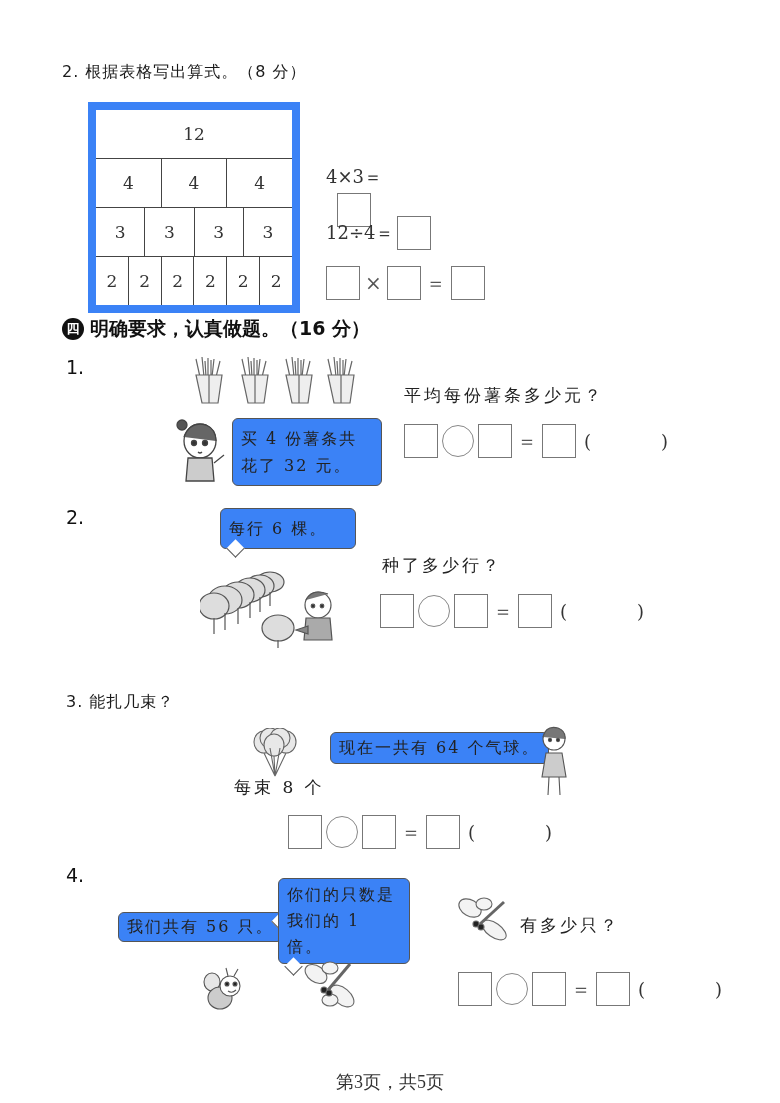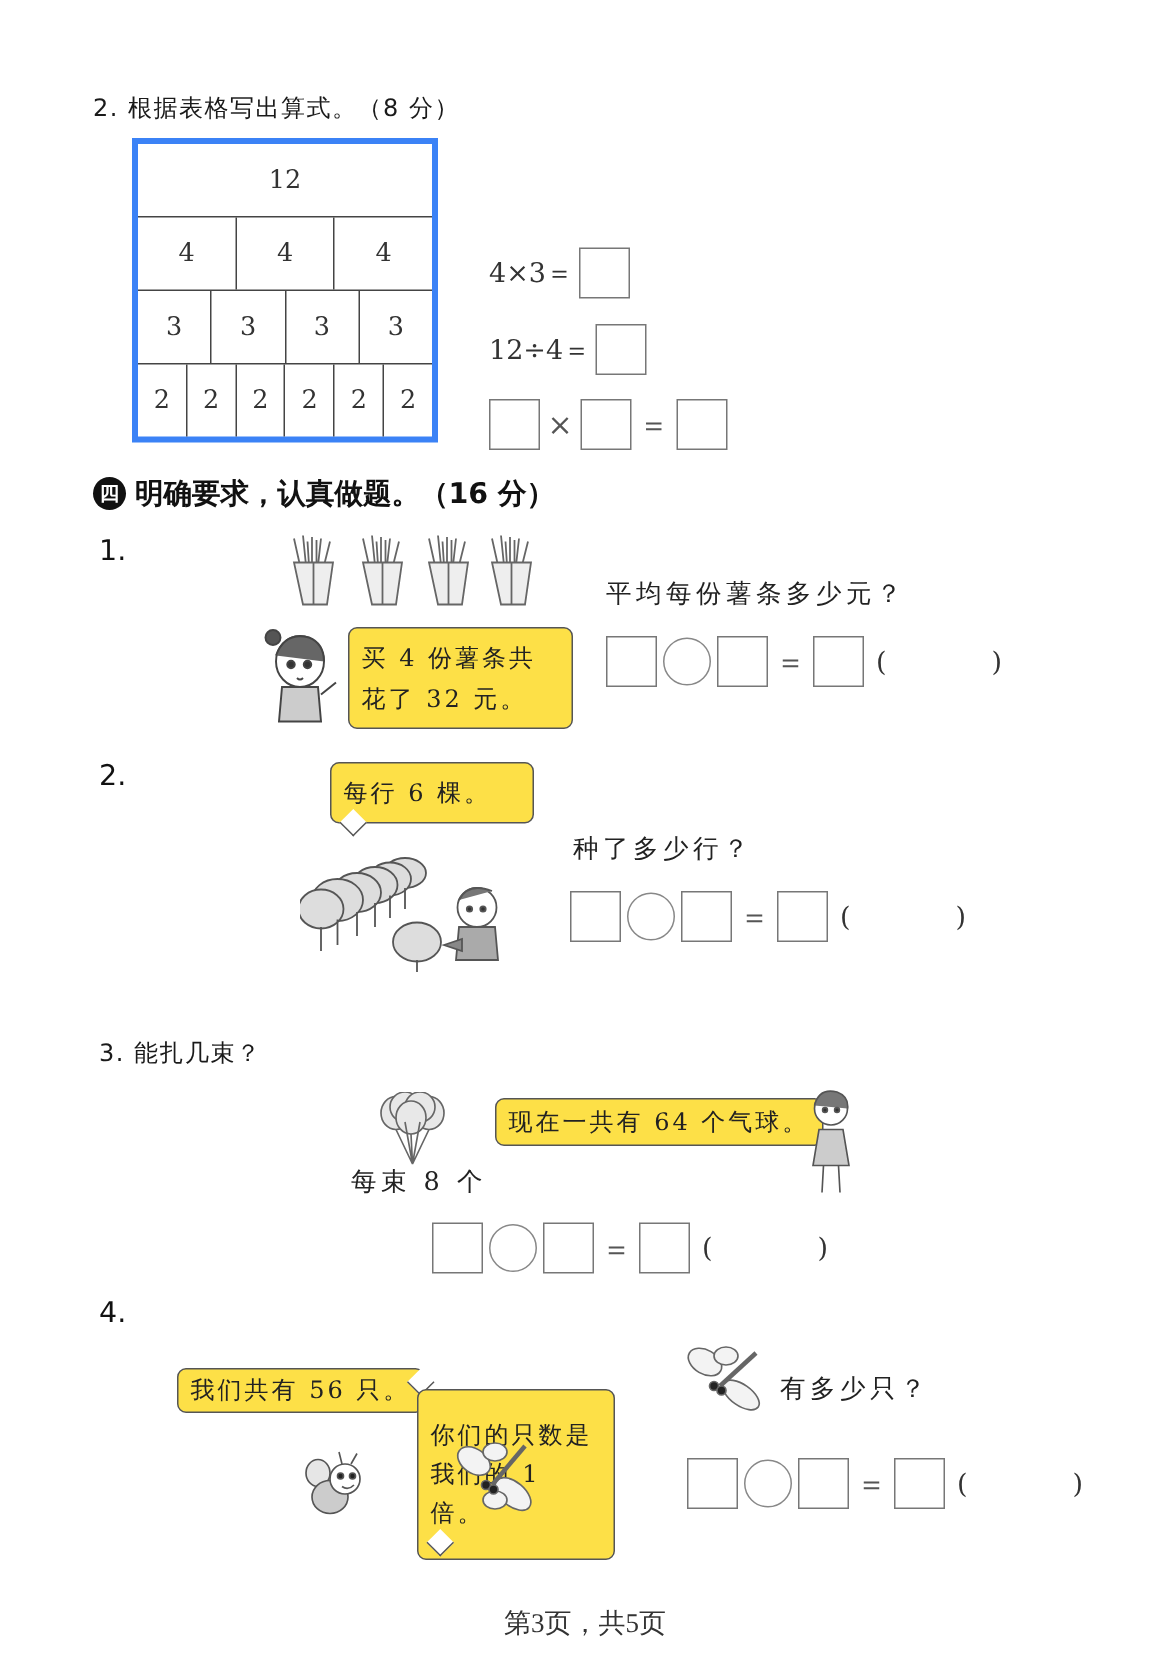--- a/index.html
+++ b/index.html
@@ -6,36 +6,36 @@
   body { width: 780px; height: 1103px; position: relative; overflow: hidden;
          font-family: "DejaVu Serif", "Liberation Serif", serif; color: #222; }
   .abs { position: absolute; }
   .q-title { font-family: "DejaVu Sans", "Liberation Sans", sans-serif; font-size: 16px; color: #1a1a1a; letter-spacing: 1px; }
   .section-title { font-family: "DejaVu Sans", "Liberation Sans", sans-serif; font-size: 19px; font-weight: bold; color: #111; display: flex; align-items: center; gap: 6px; }
   .badge { width: 22px; height: 22px; border-radius: 50%; background: #111; color: #fff; font-size: 13px; display: inline-flex; align-items: center; justify-content: center; font-weight: bold; }
   .num-label { font-family: "DejaVu Sans", "Liberation Sans", sans-serif; font-size: 19px; color: #111; }
   .txt { font-size: 17px; color: #222; letter-spacing: 3px; }
 
   
-  .grid-table { left: 88px; top: 92px; width: 196px; border: 4px solid #3b82f6; }
+  .grid-table { left: 88px; top: 102px; width: 196px; border: 8px solid #3b82f6; }
   .grid-row { display: flex; height: 48px; border-top: 1.5px solid #444; }
   .grid-row:first-child { border-top: none; }
   .grid-cell { flex: 1; display: flex; align-items: center; justify-content: center;
                border-left: 1.5px solid #444; font-size: 17px; color: #333; }
   .grid-cell:first-child { border-left: none; }
 
   
   .box { display: inline-block; width: 32px; height: 32px; border: 1.5px solid #777; background: #fff; vertical-align: middle; }
   .circle { display: inline-block; width: 30px; height: 30px; border: 1.5px solid #888; border-radius: 50%; vertical-align: middle; }
   .eq { display: flex; align-items: center; gap: 4px; font-size: 18px; color: #333; }
   .eq .op { font-size: 20px; color: #555; padding: 0 1px; }
   .paren { font-size: 18px; color: #333; display: inline-flex; width: 84px; justify-content: space-between; margin-left: 4px; }
 
   
-  .bubble { border: 1.5px solid #555; border-radius: 6px; background: #fde047; padding: 6px 8px; font-size: 16px; letter-spacing: 2px; line-height: 27px; color: #222; }
+  .bubble { border: 1.5px solid #555; border-radius: 6px; background: #3b82f6; padding: 6px 8px; font-size: 16px; letter-spacing: 2px; line-height: 27px; color: #222; }
   .tail-down::after { content: ""; position: absolute; width: 12px; height: 12px; background: #fff;
     border-right: 1.5px solid #555; border-bottom: 1.5px solid #555; transform: rotate(45deg); }
 
   .footer { left: 0; width: 780px; top: 1070px; text-align: center; font-size: 18px; color: #333; font-family: "Liberation Serif", serif; }
 </style>
 </head>
 <body>
 
 <div class="abs q-title" style="left:62px; top:62px;">2. 根据表格写出算式。（8 分）</div>
 
@@ -57,21 +57,21 @@
   <div class="grid-row">
     <div class="grid-cell">2</div>
     <div class="grid-cell">2</div>
     <div class="grid-cell">2</div>
     <div class="grid-cell">2</div>
     <div class="grid-cell">2</div>
     <div class="grid-cell">2</div>
   </div>
 </div>
 
-<div class="abs eq" style="left:326px; top:165px;">
+<div class="abs eq" style="left:326px; top:165px;flex-direction:column;">
   <span>4×3＝</span>
   <span class="box"></span>
 </div>
 <div class="abs eq" style="left:326px; top:216px;">
   <span>12÷4＝</span>
   <span class="box"></span>
 </div>
 <div class="abs eq" style="left:326px; top:266px;">
   <span class="box"></span>
   <span class="op">×</span>
@@ -224,21 +224,21 @@
   <span class="paren">
     <span>(</span>
     <span>)</span>
   </span>
 </div>
 
 <div class="abs num-label" style="left:66px; top:864px;">4.</div>
 
 <div class="abs bubble tail-down" style="left:118px; top:912px; padding:2px 8px; line-height:24px;">我们共有 56 只。</div>
 
-<div class="abs bubble tail-down" style="left:278px; top:878px; width:114px; padding:17px 8px; line-height:26px;margin-top:48px;">
+<div class="abs bubble tail-down" style="left:278px; top:878px; width:114px; padding:3px 8px; line-height:26px;">
   <div>你们的只数是</div>
   <div>我们的 1 倍。</div>
 </div>
 
 <svg class="abs" style="left:202px; top:966px;" width="50" height="48">
   <g stroke="#555" stroke-width="1.1" fill="#fff">
     <ellipse cx="10" cy="16" rx="8" ry="9" fill="#e6e6e6"></ellipse>
     <ellipse cx="18" cy="32" rx="12" ry="11" fill="#ccc"></ellipse>
     <circle cx="28" cy="20" r="10"></circle>
     <circle cx="25" cy="18" r="2" fill="#222"></circle>

